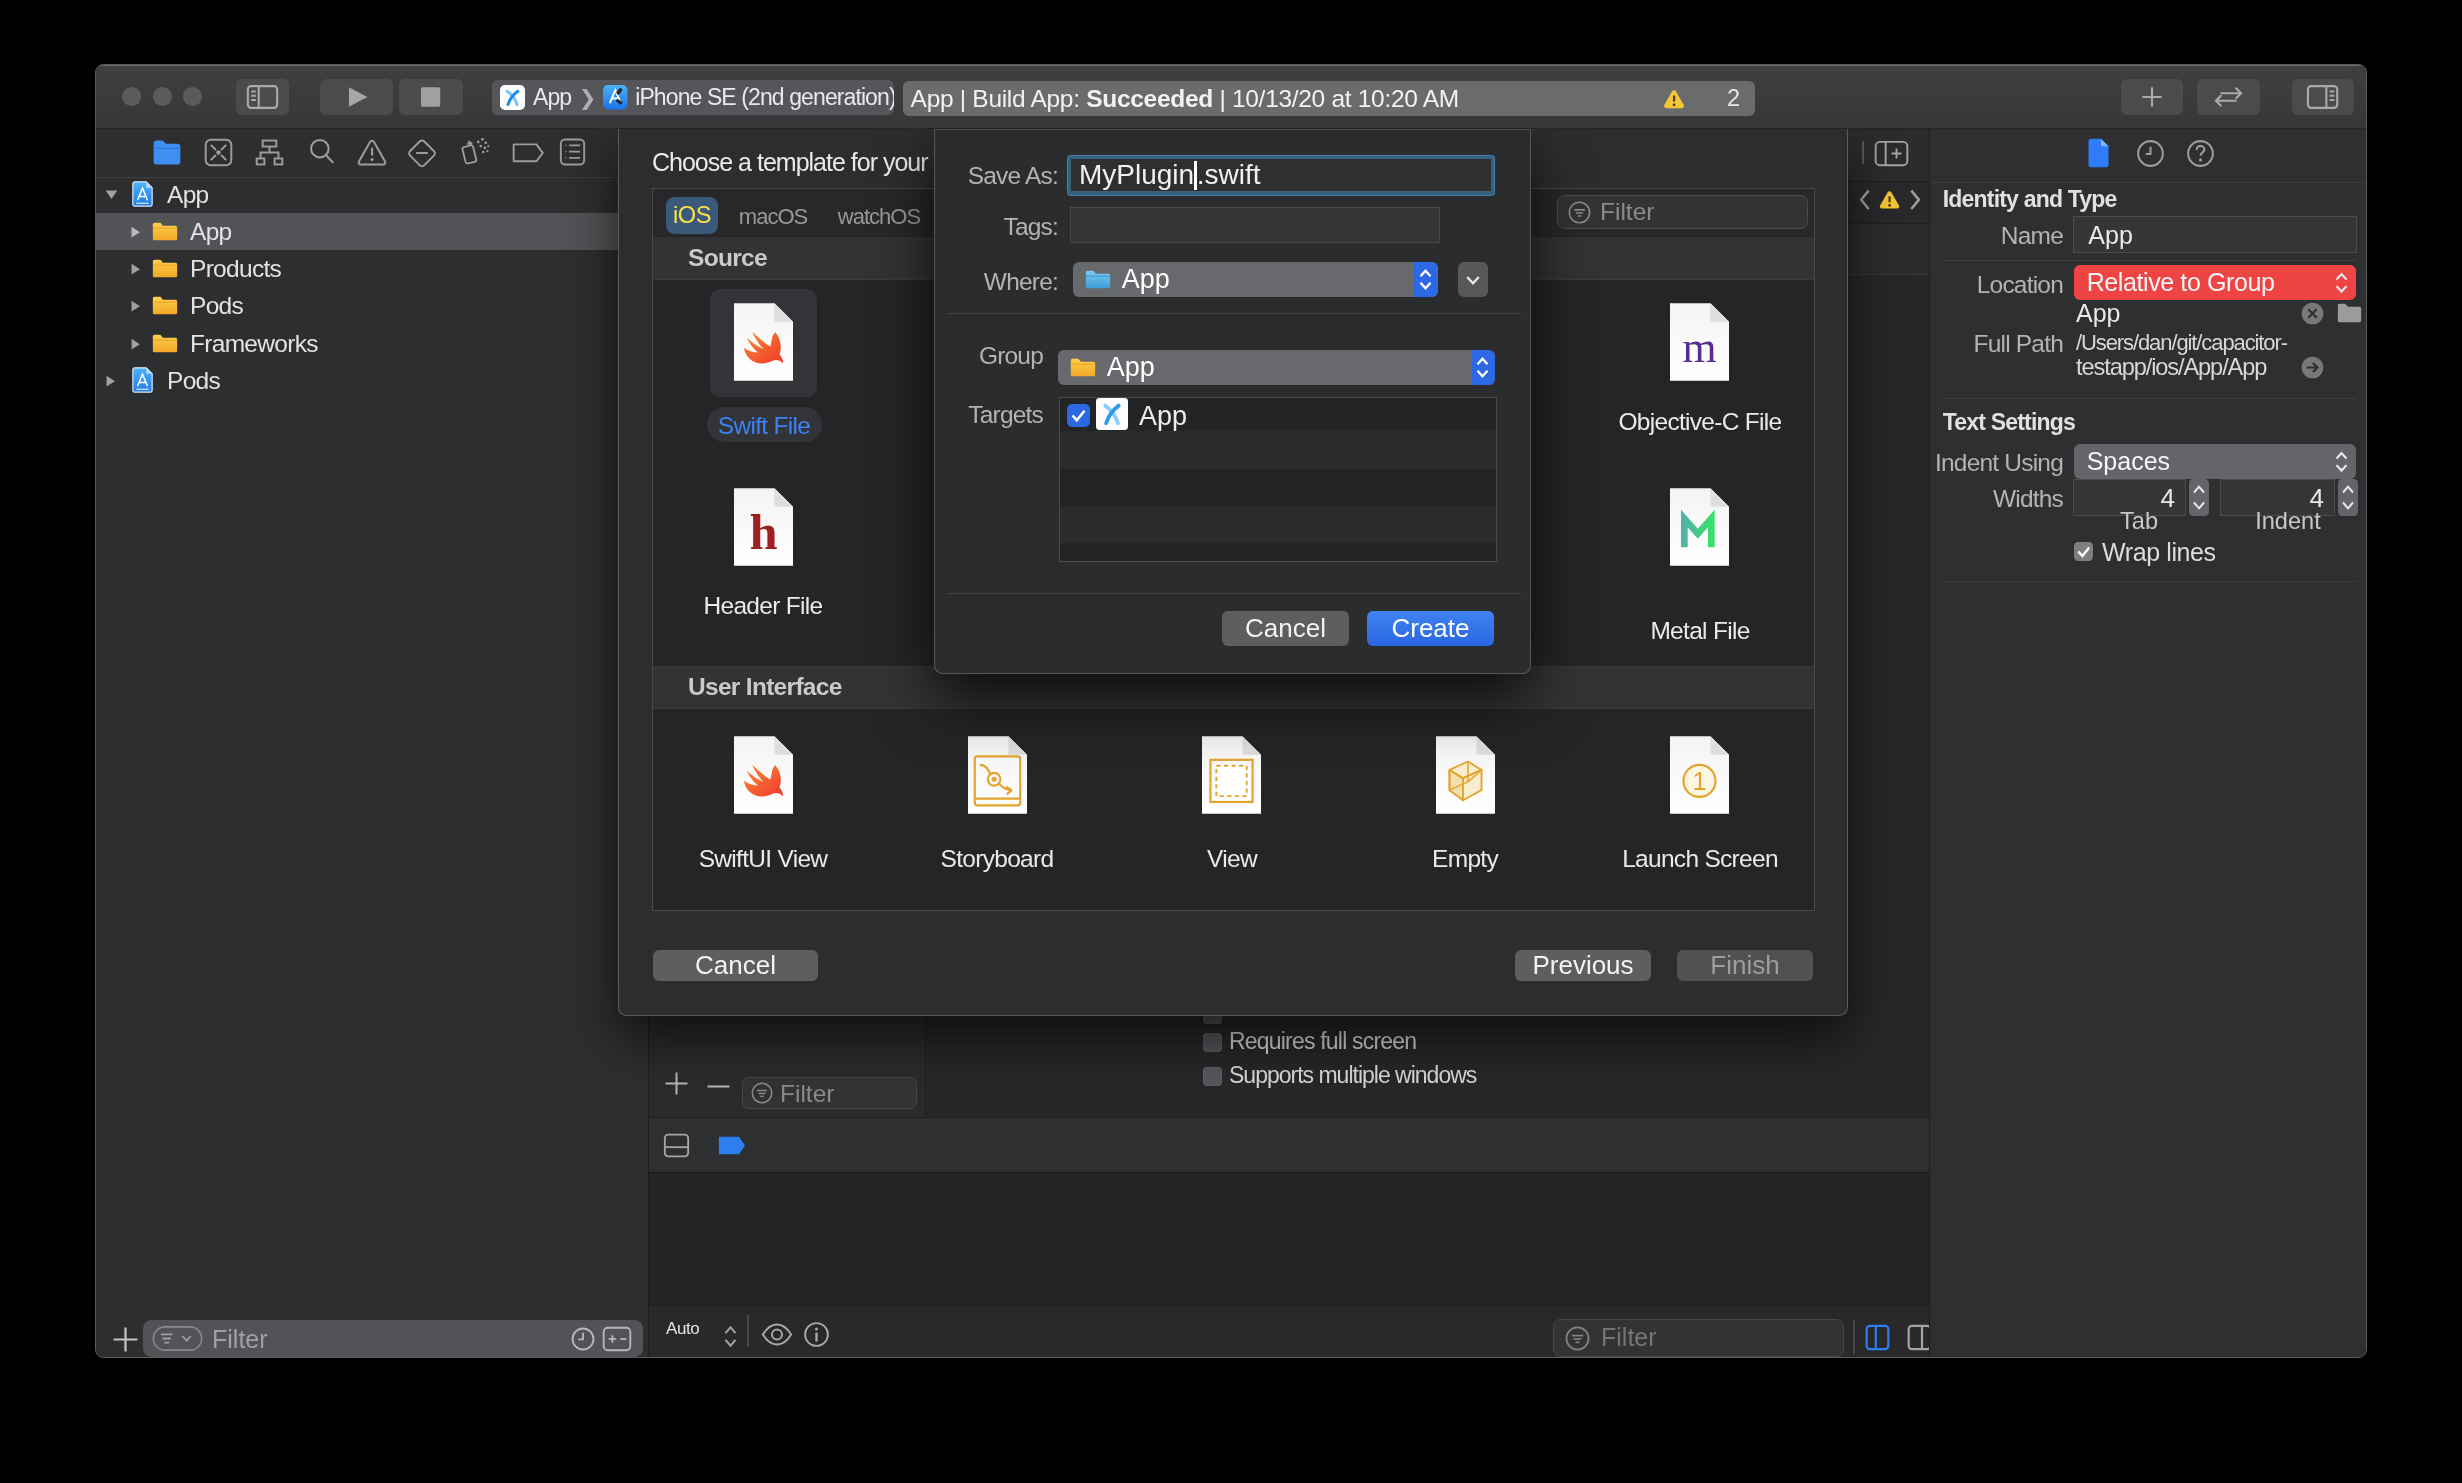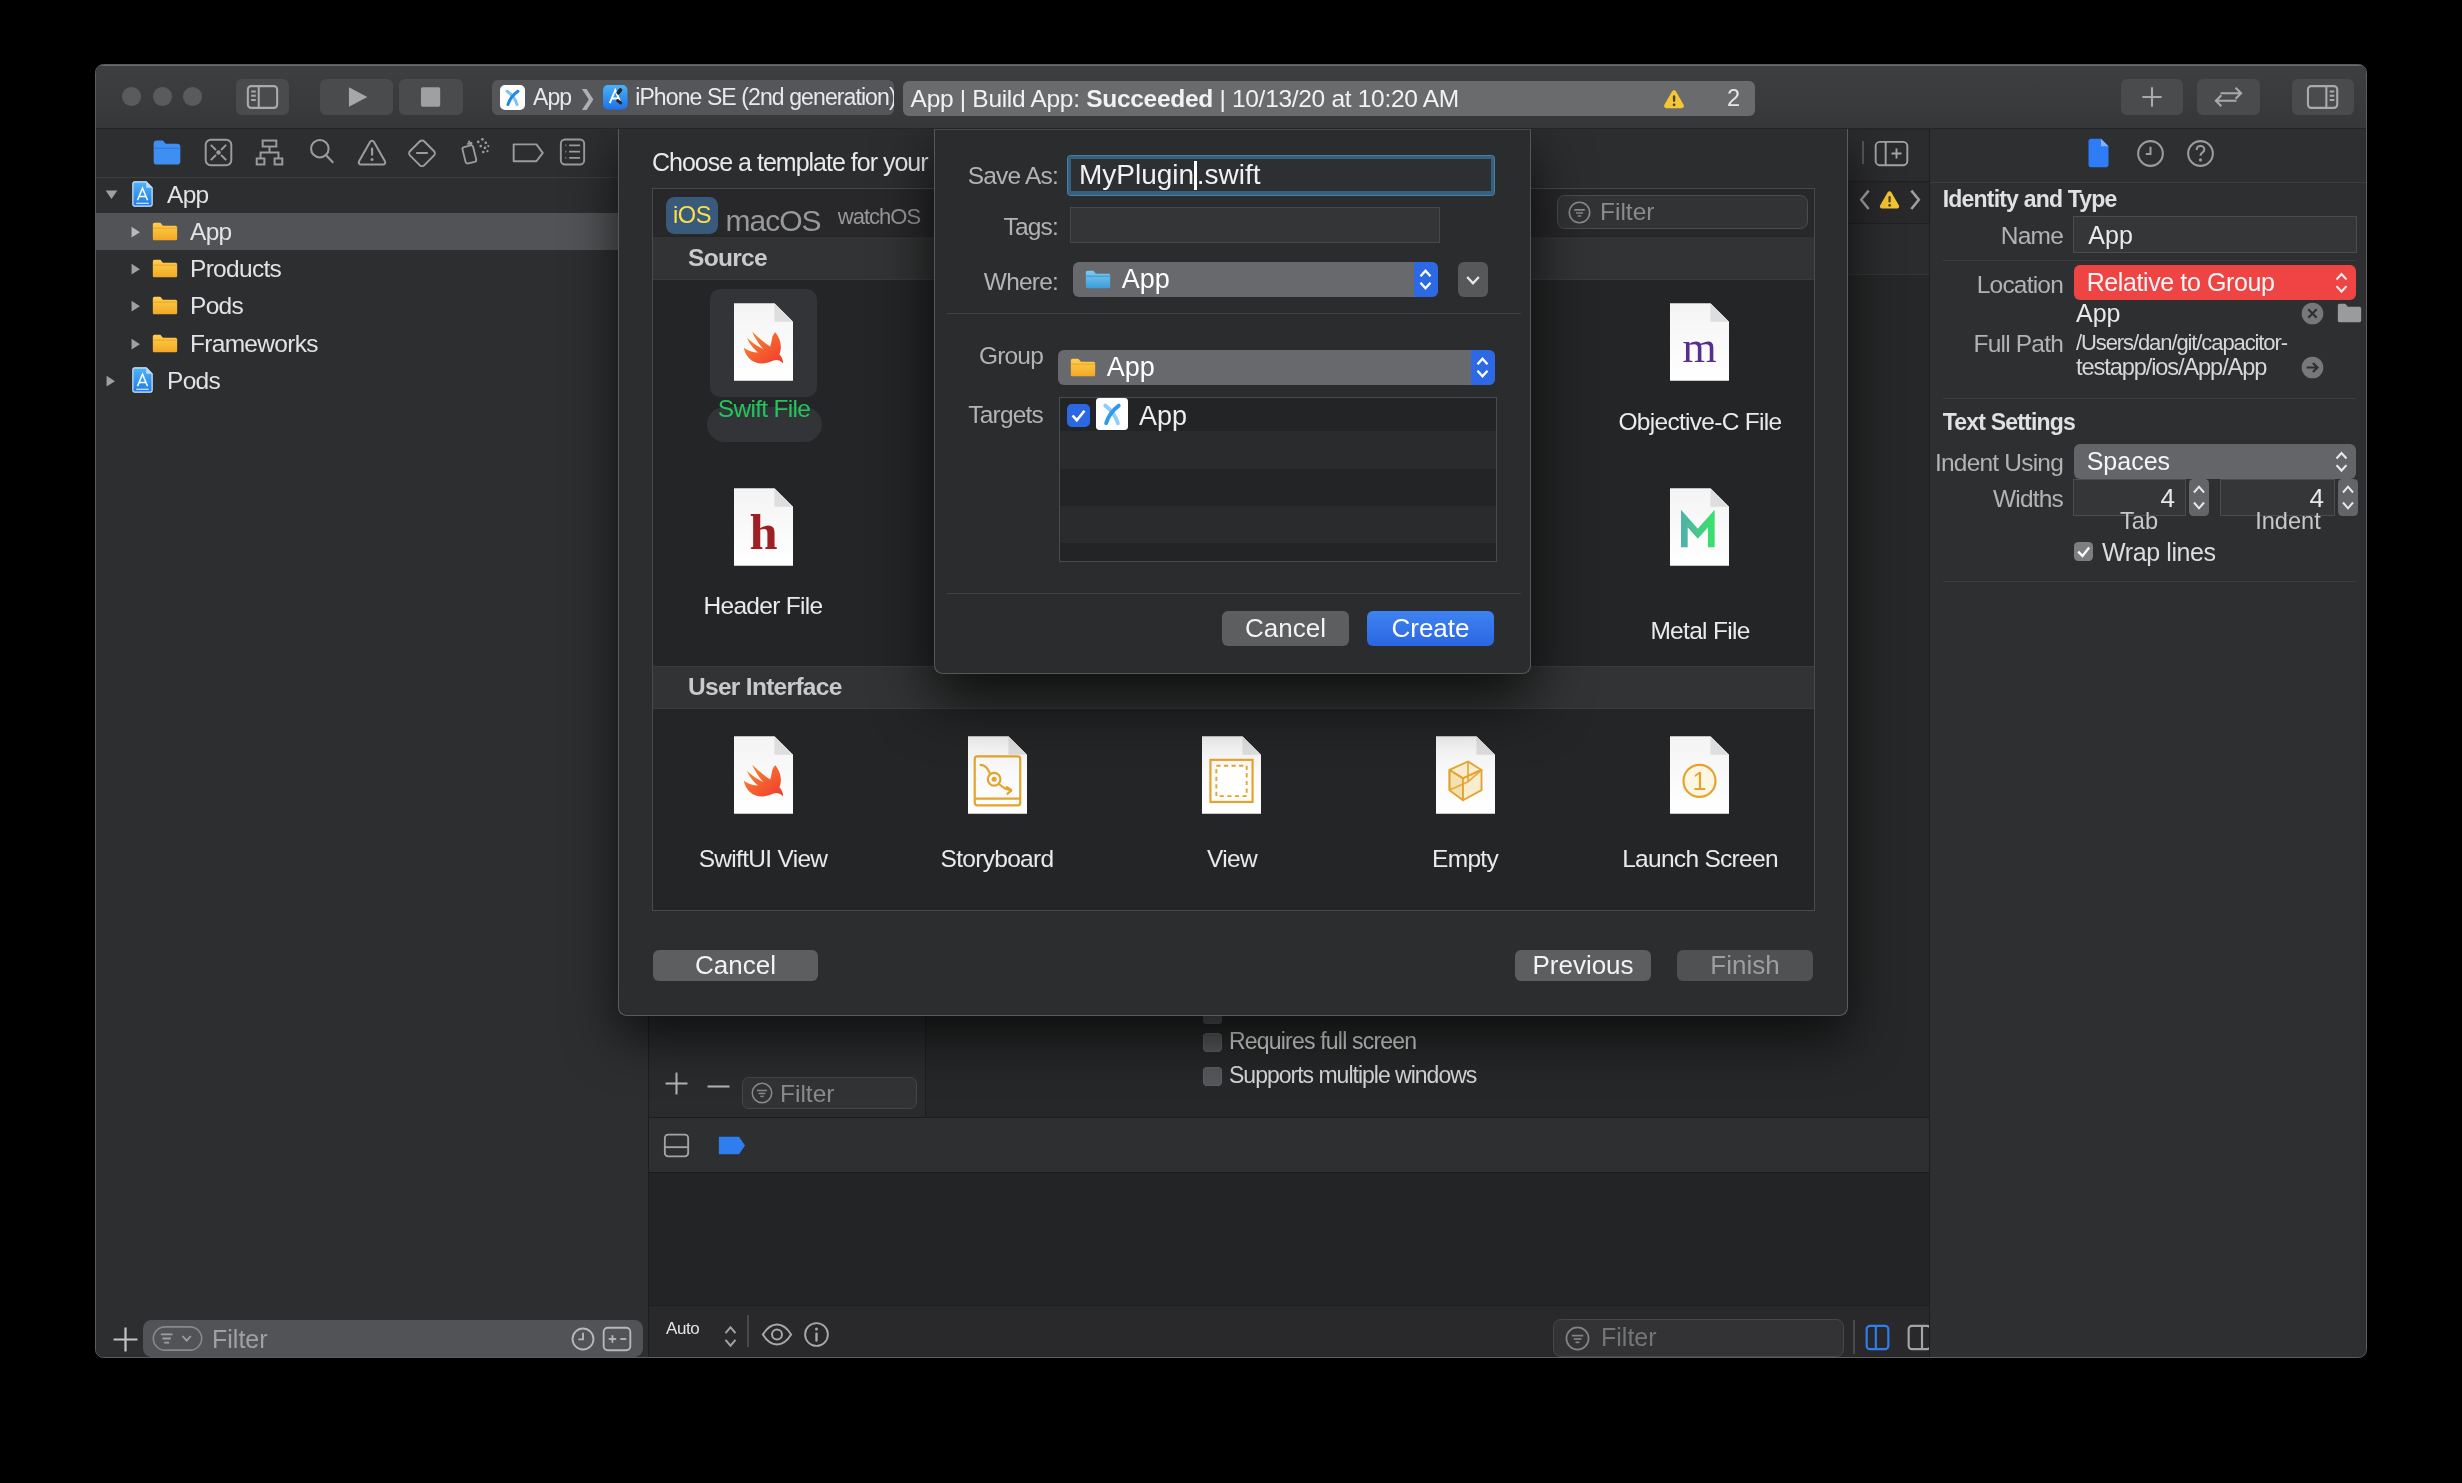--- a/index.html
+++ b/index.html
@@ -502,21 +502,21 @@
         </svg>
     </div>
     <span class="t" style="left:172px;top:416px;font-size:25px;letter-spacing:-0.4px;color:#dcdddf;">Wrap lines</span>
     <div class="hdiv" style="left:12.7px;top:459px;width:413px;"></div>
   </div>
   <div id="dialog">
     <span class="t" style="left:33px;top:19.4px;font-size:25px;letter-spacing:-1px;color:#e9eaeb;">Choose a template for your new file:</span>
     <div style="position:absolute;left:33px;top:59px;width:1163px;height:723px;border:0.8px solid #49494b;background:#242526;"></div>
     <div style="position:absolute;left:34px;top:60px;width:1161px;height:47px;background:#28282a;"></div>
     <div style="position:absolute;left:47px;top:68px;width:52px;height:37px;background:#3a5a7c;border-radius:8.4px;text-align:center;"><span style="font-size:23.6px;color:#fde047;line-height:37px;letter-spacing:-0.4px;">iOS</span></div>
-    <span class="t" style="left:154px;top:75px;font-size:30px;color:#98999b;letter-spacing:-1px;transform:translateX(-50%);">macOS</span>
+    <span class="t" style="left:154px;top:75px;font-size:22px;color:#98999b;letter-spacing:-1px;transform:translateX(-50%);">macOS</span>
     <span class="t" style="left:260px;top:75px;font-size:22px;color:#98999b;letter-spacing:-1px;transform:translateX(-50%);">watchOS</span>
     <div style="position:absolute;left:938px;top:66px;width:251px;height:34px;background:#323335;border:0.8px solid #4c4d4f;border-radius:7.6px;">
       <svg style="position:absolute;left:10px;top:5px;" width="23" height="23" viewBox="0 0 26 26">
           <circle cx="13" cy="13" r="11.5" fill="none" stroke="#8a8b8d" stroke-width="1.8"></circle>
           <g stroke="#8a8b8d" stroke-width="1.8">
             <line x1="7" y1="10" x2="19" y2="10"></line>
             <line x1="9" y1="13.5" x2="17" y2="13.5"></line>
             <line x1="11" y1="17" x2="15" y2="17"></line>
           </g>
         </svg>
@@ -538,21 +538,21 @@
             <stop offset="1" stop-color="#f1372c"></stop>
           </linearGradient>
       </defs>
       <path d="M0 0 L48 0 L70 22 L70 92 L0 92 Z" fill="url(#pg)"></path>
       <path d="M48 0 L70 22 L48 22 Z" fill="#dededf"></path>
       <g transform="translate(11,26) scale(0.97)">
           <path d="M39.2 8.6 C46 17 47.7 27.6 44.2 35.5 C44.2 35.5 49.5 41.5 48.6 46.9 C48.6 46.9 45.4 42.7 40.3 42.7 C35.4 42.7 32.5 46.9 22.6 46.9 C11.5 46.9 2.5 38.5 0.7 27.6 C5.6 31.2 11.9 33.5 18.2 33.5 C12.1 28.5 6.9 21.5 4.6 15.6 C10.6 21.3 18.1 26.3 24.6 29.3 C18.6 22.5 13.1 13.9 11.1 8.1 C18.5 15.7 27.4 22.9 32.9 26.1 C35.5 19.8 33.9 13.3 39.2 8.6 Z" fill="url(#sw)"></path>
         </g>
     </svg>
     <div style="position:absolute;left:88px;top:278px;width:115px;height:35px;background:#333437;border-radius:17.7px;"></div>
-    <span class="t" style="left:145px;top:266px;font-size:24.5px;letter-spacing:-0.7px;color:#22c55e;transform:translateX(-50%);">Swift File</span>
+    <span class="t" style="left:145px;top:283px;font-size:24.5px;letter-spacing:-0.7px;color:#3b82f6;transform:translateX(-50%);">Swift File</span>
 
     <svg class="abs" style="left:1051px;top:174px;" width="59" height="78" viewBox="0 0 70 92">
       <path d="M0 0 L48 0 L70 22 L70 92 L0 92 Z" fill="url(#pg)"></path>
       <path d="M48 0 L70 22 L48 22 Z" fill="#dededf"></path>
       <text x="35" y="70" text-anchor="middle" font-family="Liberation Serif, serif" font-size="52" fill="#572d8e">m</text>
     </svg>
     <span class="t" style="left:1081px;top:279px;font-size:24.5px;letter-spacing:-0.7px;color:#e9eaeb;transform:translateX(-50%);">Objective-C File</span>
 
     <svg class="abs" style="left:115px;top:359px;" width="59" height="78" viewBox="0 0 70 92">
       <path d="M0 0 L48 0 L70 22 L70 92 L0 92 Z" fill="url(#pg)"></path>

